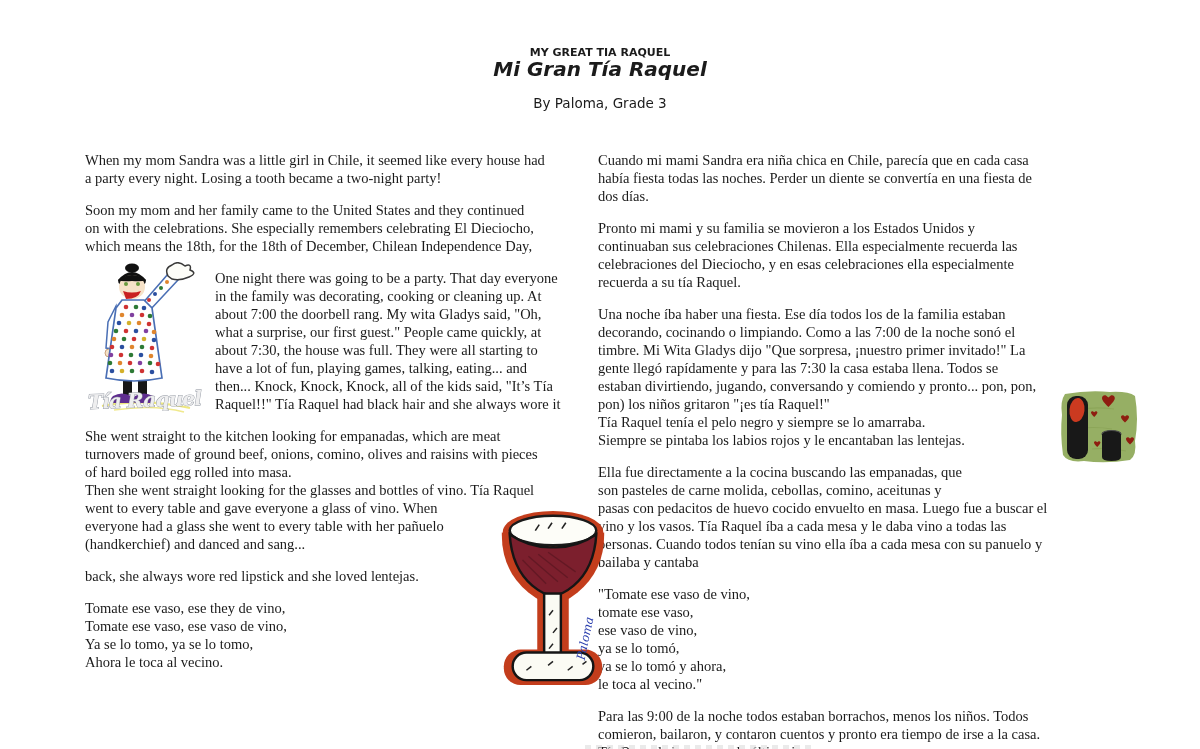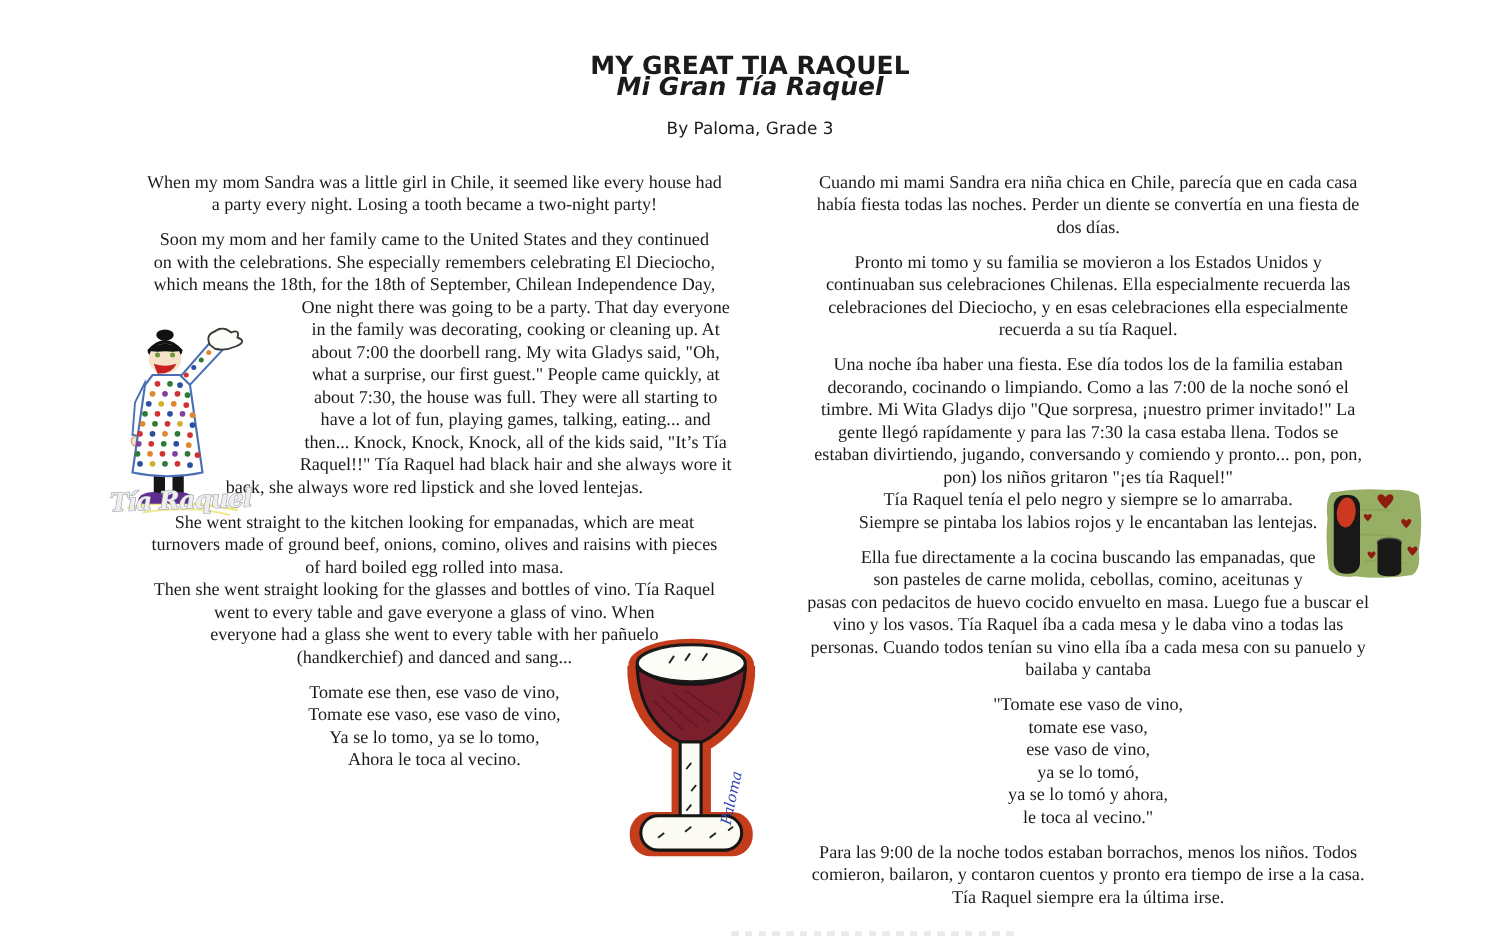--- a/index.html
+++ b/index.html
@@ -1,27 +1,27 @@
 <!DOCTYPE html>
 <html><head>
 <meta charset="utf-8">
 <style>
   html,body{margin:0;padding:0;background:#fff;}
   .page{position:relative;width:1200px;height:749px;background:#ffffff;overflow:hidden;
         font-family:"Liberation Serif",serif;color:#1b1b1b;}
   
   .titleblock{position:absolute;top:0;left:0;width:1200px;text-align:center;}
-  .t1{margin-top:44px;font-family:"DejaVu Sans",sans-serif;font-weight:bold;font-size:20px;line-height:17px;}
+  .t1{margin-top:44px;font-family:"DejaVu Sans",sans-serif;font-weight:bold;font-size:11px;line-height:17px;}
   .t2{font-family:"DejaVu Sans",sans-serif;font-weight:bold;font-style:italic;font-size:20px;line-height:17px;}
   .byline{margin-top:17px;font-family:"DejaVu Sans",sans-serif;font-size:13.5px;text-align:center;}
   
   .col{position:absolute;top:137px;font-size:14.5px;line-height:18px;}
   .col-en{left:85px;width:525px;}
   .col-es{left:598px;width:545px;}
-  .col p{margin:0 0 10px 0;white-space:pre;text-align:center;}
+  .col p{margin:14px 0 10px 0;white-space:pre;}
   .col p.nogap{margin-bottom:0;}
   .col p.indent{margin-left:130px;}
   .boldword{font-weight:bold;font-style:italic;}
   
   .drawing{position:absolute;}
   .tia{left:86px;top:262px;width:120px;height:152px;}
   .glass{left:488px;top:505px;width:130px;height:182px;}
   .hearts{left:1058px;top:389px;width:82px;height:76px;}
   .footer-frag{position:absolute;left:585px;top:745px;width:230px;height:4px;opacity:.55;
     background:repeating-linear-gradient(90deg,#d9d9d9 0 6px,transparent 6px 11px);}
@@ -35,48 +35,48 @@
     <div class="t1">MY GREAT TIA RAQUEL</div>
     <div class="t2">Mi Gran Tía Raquel</div>
     <div class="byline">By Paloma, Grade 3</div>
   </div>
 
   <section class="col col-en">
     <p>When my mom Sandra was a little girl in Chile, it seemed like every house had
 a party every night. Losing a tooth became a two-night party!</p>
     <p class="nogap">Soon my mom and her family came to the United States and they continued
 on with the celebrations. She especially remembers celebrating El Dieciocho,
-which means the 18th, for the 18th of September, Chilean Independence Day,</p>
+which means the 18th, for the 18th of December, Chilean Independence Day,</p>
     <p class="indent nogap">One night there was going to be a party. That day everyone
 in the family was decorating, cooking or cleaning up. At
 about 7:00 the doorbell rang. My wita Gladys said, "Oh,
 what a surprise, our first guest." People came quickly, at
 about 7:30, the house was full. They were all starting to
 have a lot of fun, playing games, talking, eating... and
 then... Knock, Knock, Knock, all of the kids said, "It’s Tía
 Raquel!!" Tía Raquel had black hair and she always wore it</p>
-    <p>back, she always wore red lipstick and she loved lentejas.</p>
     <p>She went straight to the kitchen looking for empanadas, which are meat
 turnovers made of ground beef, onions, comino, olives and raisins with pieces
 of hard boiled egg rolled into masa.
 Then she went straight looking for the glasses and bottles of vino. Tía Raquel
 went to every table and gave everyone a glass of vino. When
 everyone had a glass she went to every table with her pañuelo
 (handkerchief) and danced and sang...</p>
-    <p>Tomate ese then, ese vaso de vino,
+    <p>back, she always wore red lipstick and she loved lentejas.</p>
+    <p>Tomate ese vaso, ese they de vino,
 Tomate ese vaso, ese vaso de vino,
 Ya se lo tomo, ya se lo tomo,
 Ahora le toca al vecino.</p>
   </section>
 
   <section class="col col-es">
     <p>Cuando mi mami Sandra era niña chica en Chile, parecía que en cada casa
 había fiesta todas las noches. Perder un diente se convertía en una fiesta de
 dos días.</p>
-    <p>Pronto mi tomo y su familia se movieron a los Estados Unidos y
+    <p>Pronto mi mami y su familia se movieron a los Estados Unidos y
 continuaban sus celebraciones Chilenas. Ella especialmente recuerda las
 celebraciones del Dieciocho, y en esas celebraciones ella especialmente
 recuerda a su tía Raquel.</p>
     <p>Una noche íba haber una fiesta. Ese día todos los de la familia estaban
 decorando, cocinando o limpiando. Como a las 7:00 de la noche sonó el
 timbre. Mi Wita Gladys dijo "Que sorpresa, ¡nuestro primer invitado!" La
 gente llegó rapídamente y para las 7:30 la casa estaba llena. Todos se
 estaban divirtiendo, jugando, conversando y comiendo y pronto... pon, pon,
 pon) los niños gritaron "¡es tía Raquel!"
 Tía Raquel tenía el pelo negro y siempre se lo amarraba.

